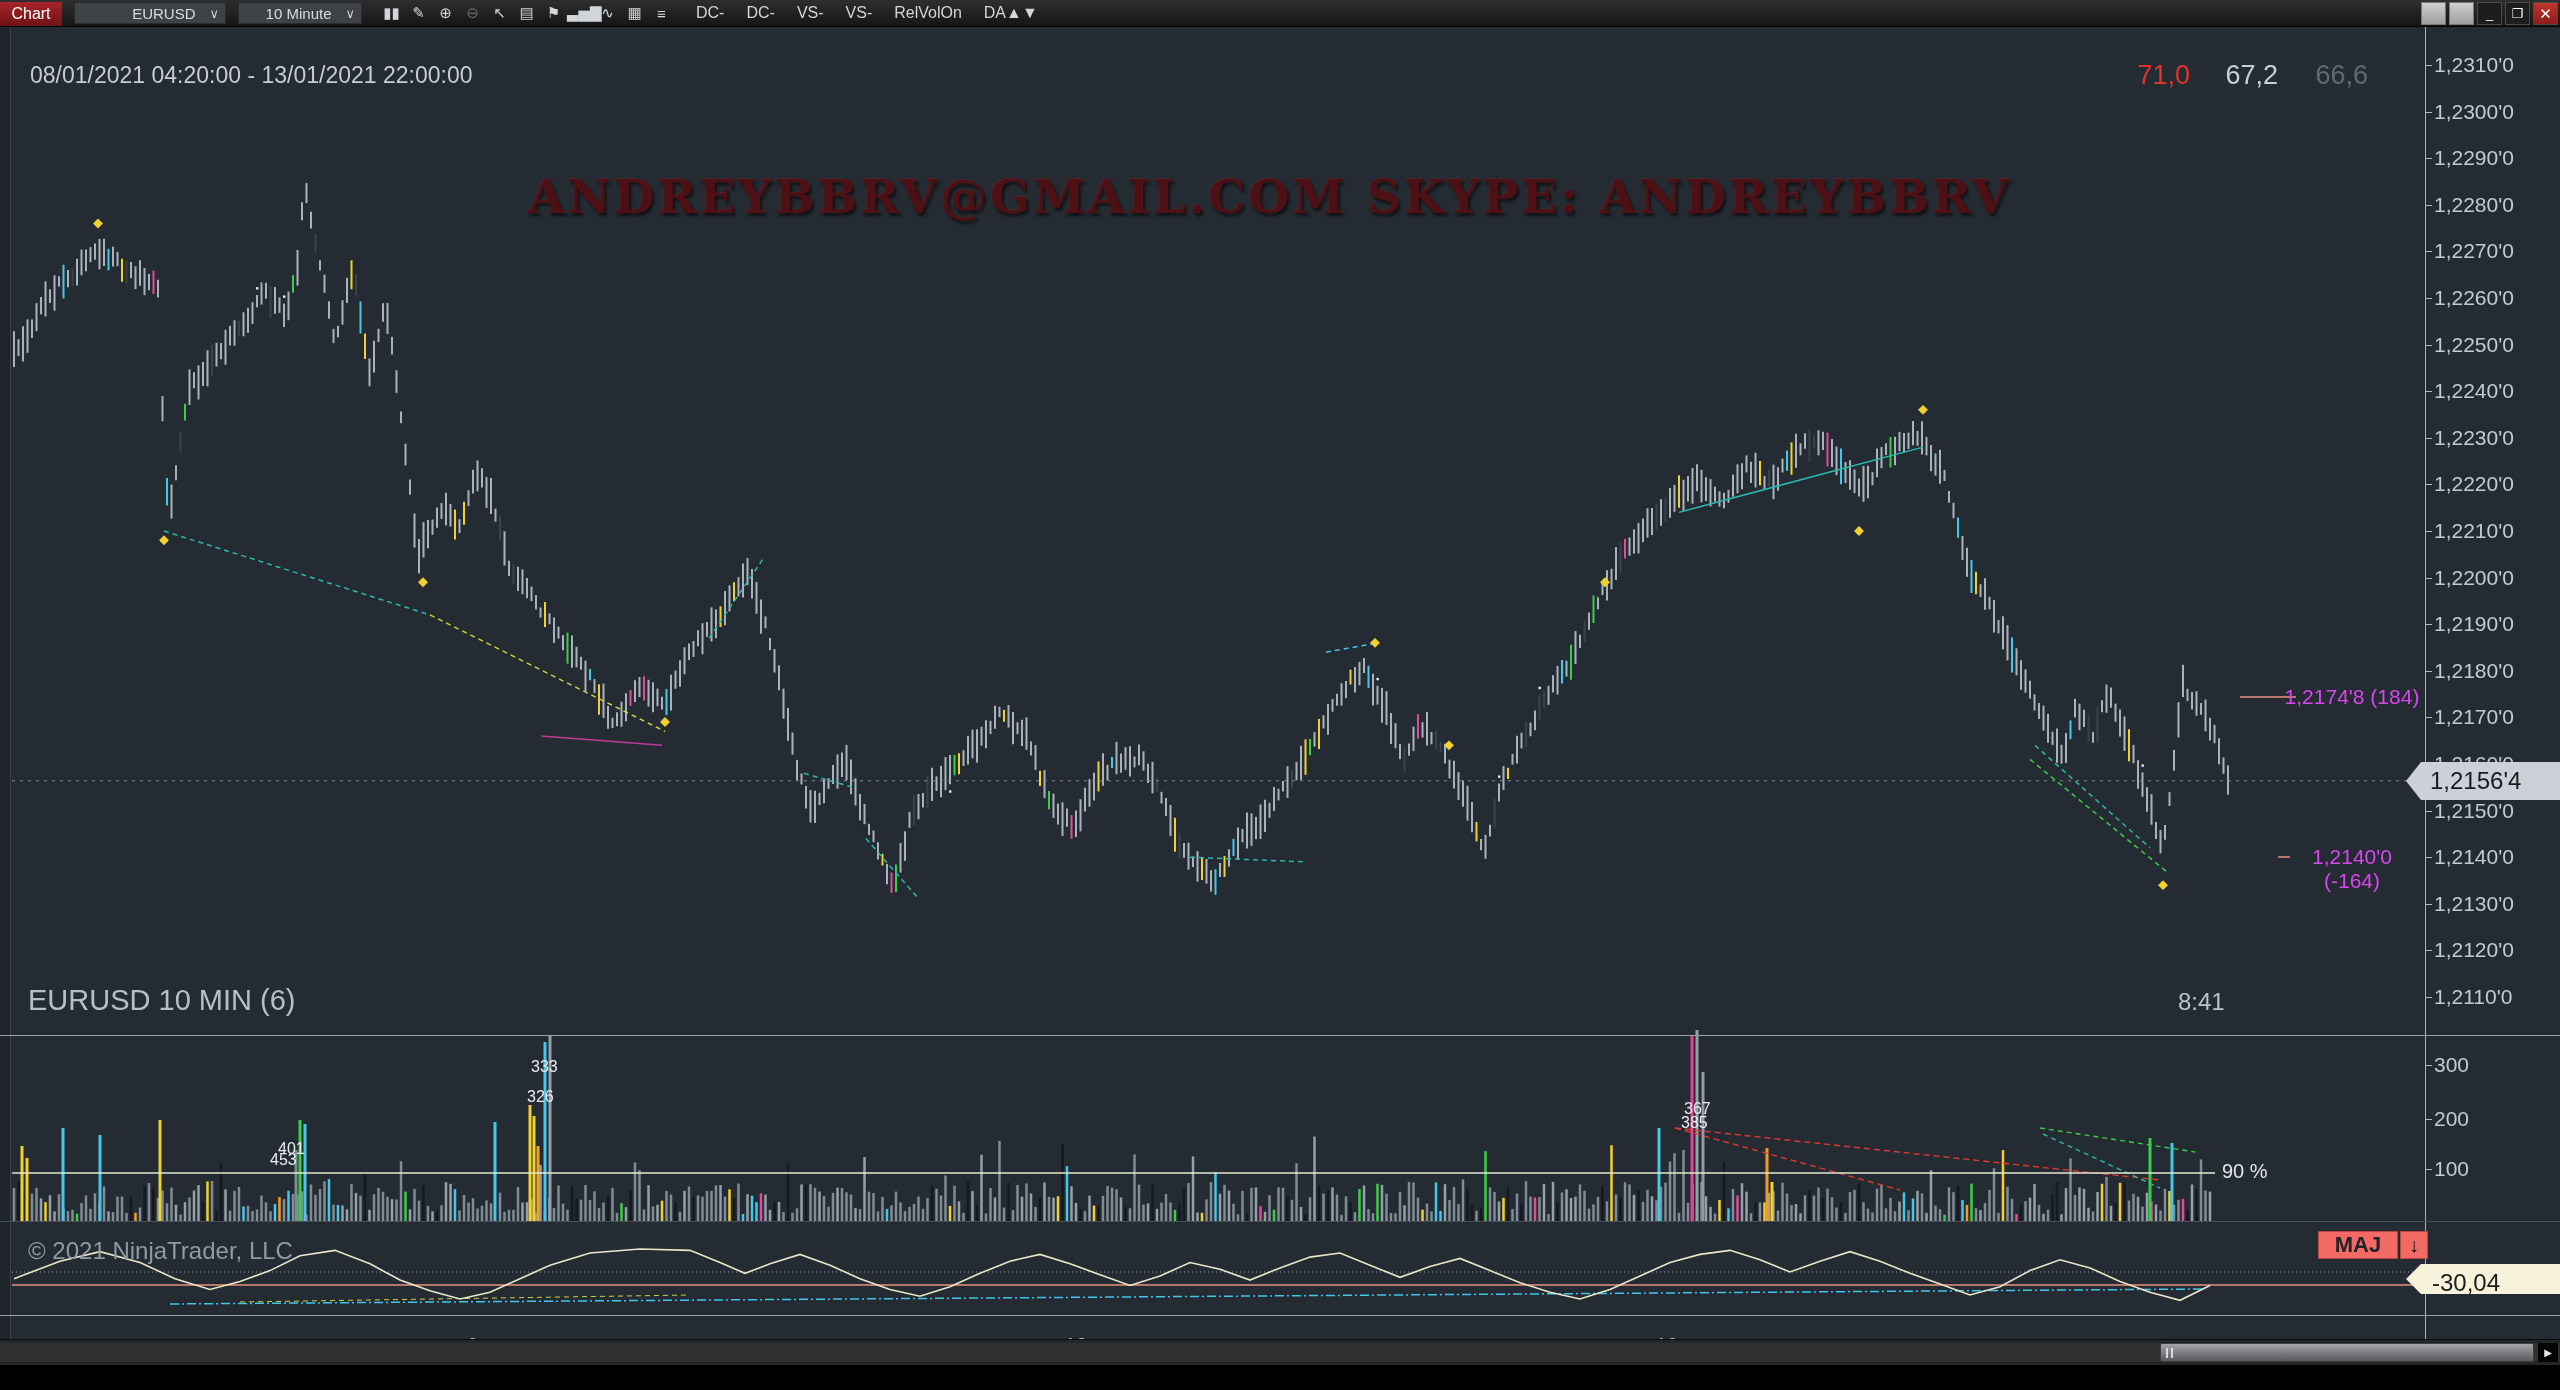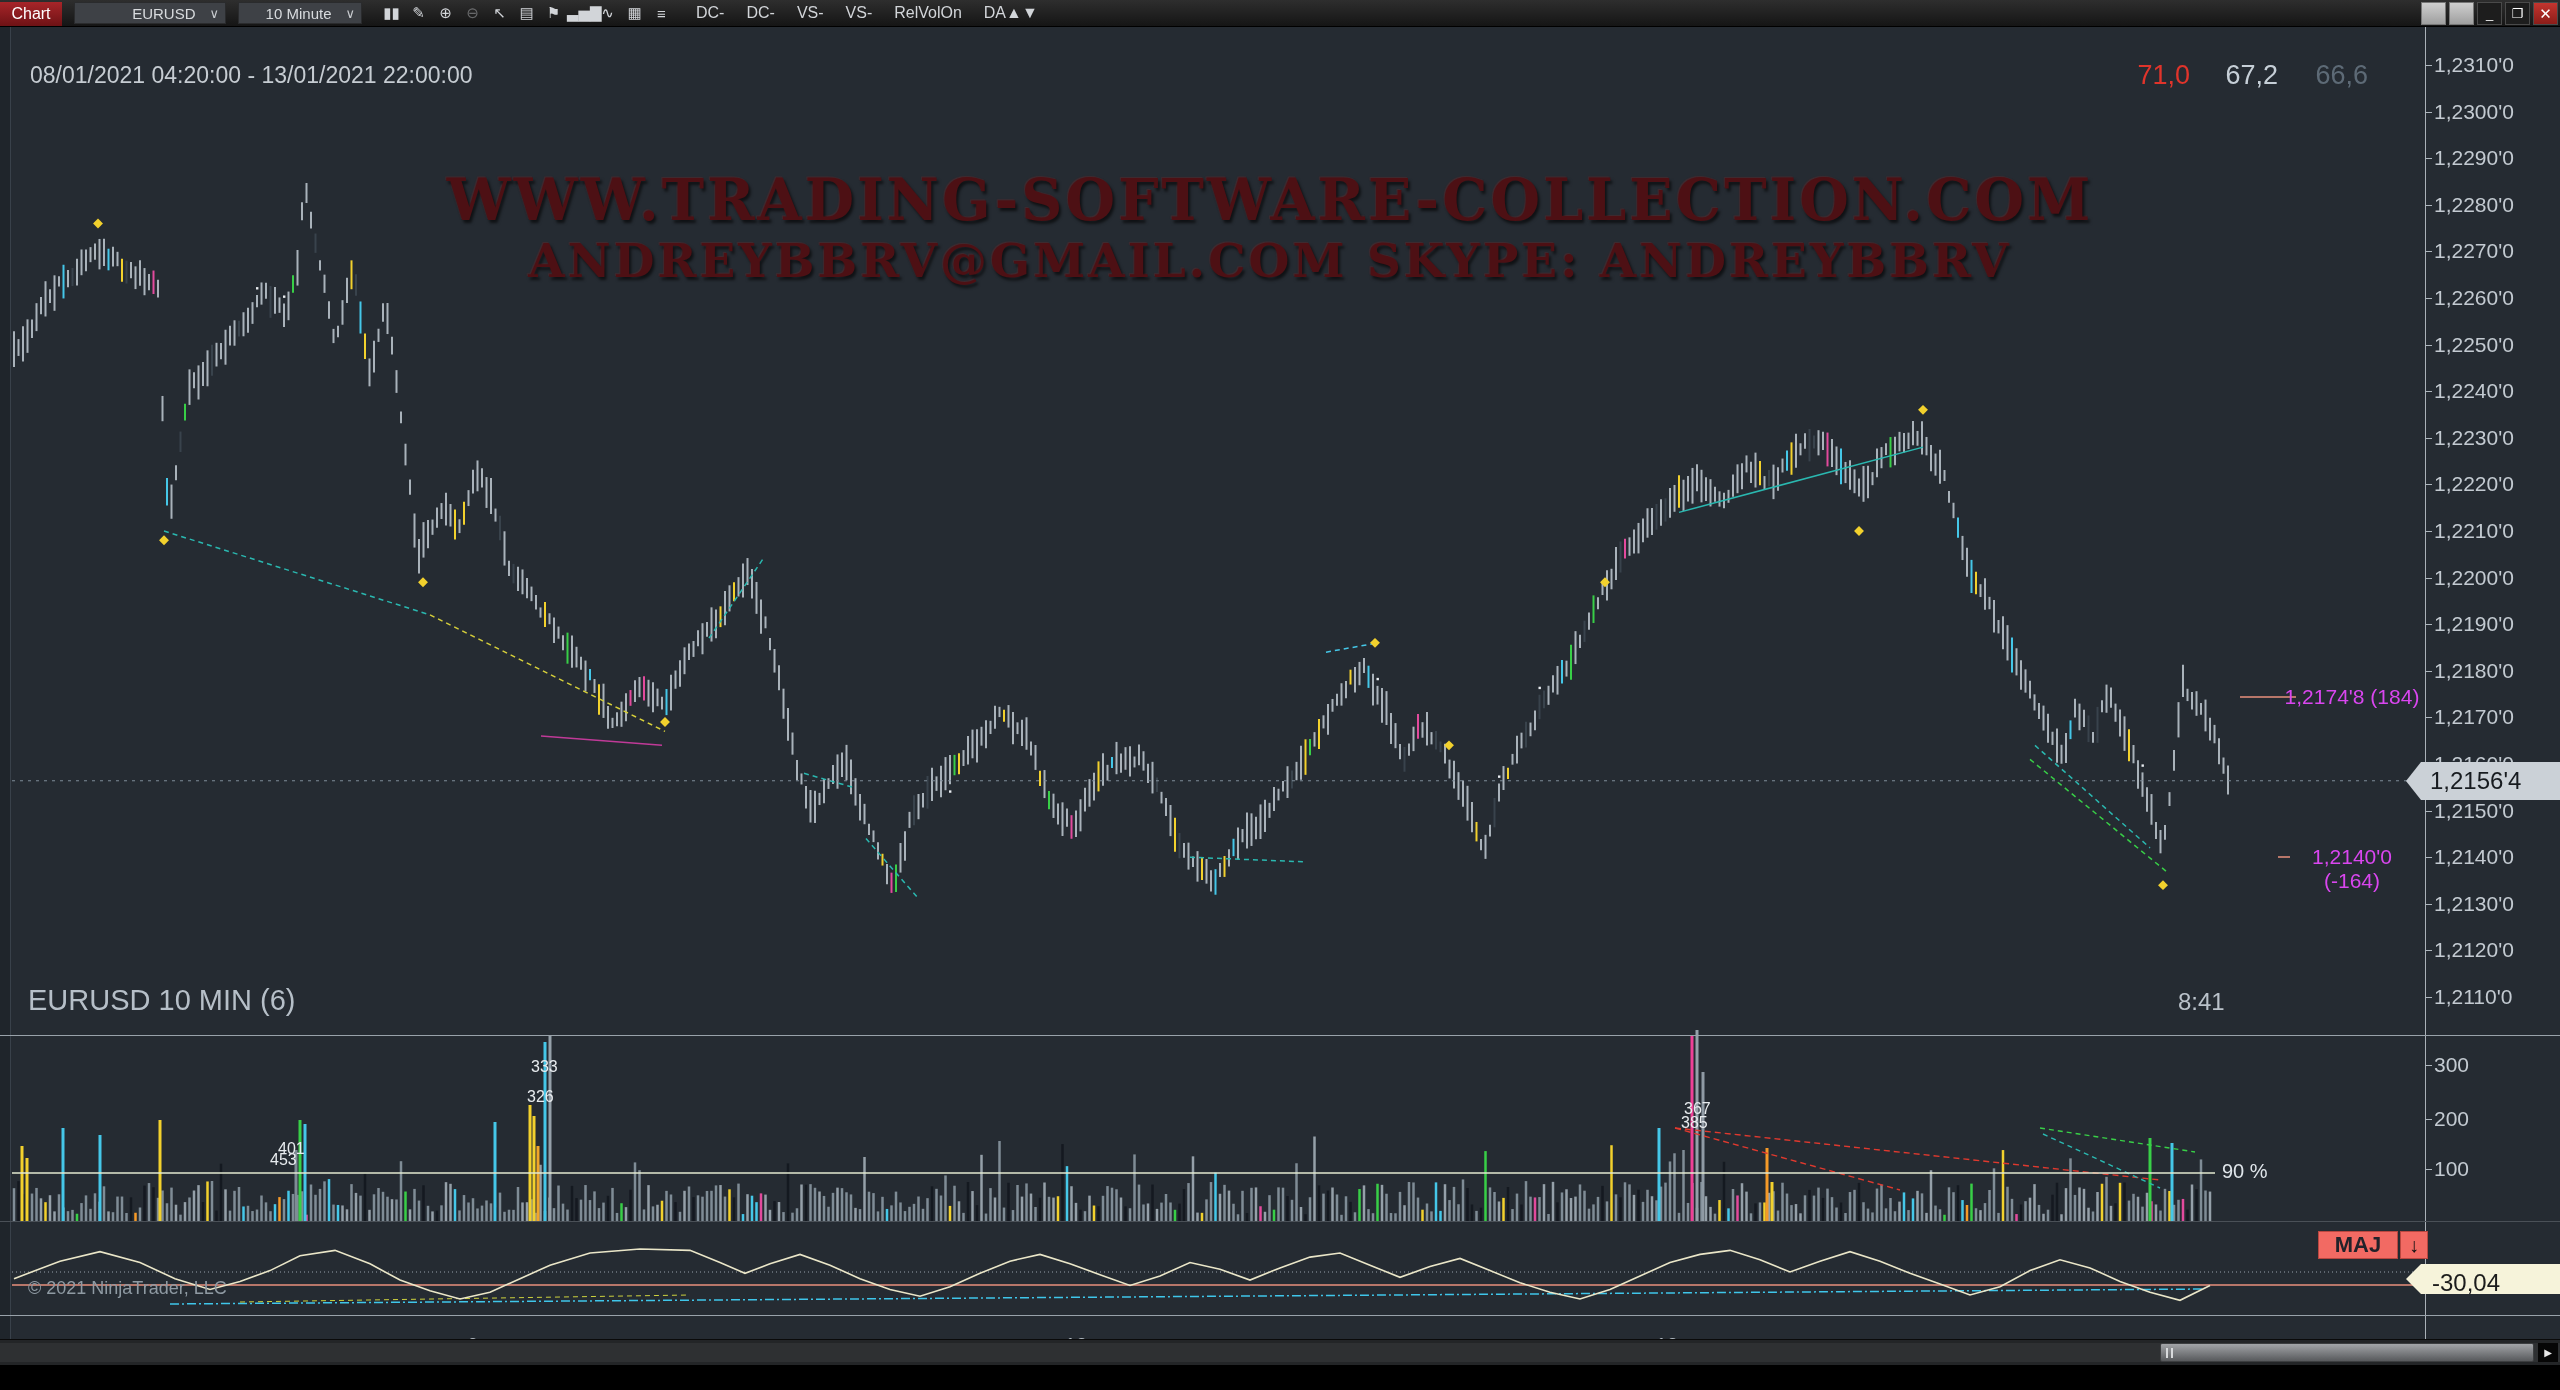--- a/index.html
+++ b/index.html
@@ -69,21 +69,21 @@
 
   #maj-badge{left:2318px;top:1205px;height:28px;display:flex;z-index:4;}
   #maj-badge .b1{width:78px;background:#f26a63;color:#22222a;font-size:22px;font-weight:bold;
      display:flex;align-items:center;justify-content:center;border:1px solid #b94740;}
   #maj-badge .b2{width:26px;background:#f26a63;color:#111;font-size:20px;font-weight:bold;
      display:flex;align-items:center;justify-content:center;border:1px solid #b94740;margin-left:2px;}
   #osc-box{left:2406px;top:1238px;width:154px;height:30px;background:#f6f3da;color:#1c1c1c;
     font-size:24px;line-height:38px;padding-left:26px;box-sizing:border-box;
     clip-path:polygon(0 50%,15px 0,100% 0,100% 100%,15px 100%);z-index:4;}
 
-  #copyright{left:28px;top:1252px;font-size:18px;color:#8f9aa3;z-index:3;}
+  #copyright{left:28px;top:1211px;font-size:24px;color:#8f9aa3;z-index:3;}
   .x-label{position:absolute;top:1308px;width:120px;text-align:center;font-size:20px;color:#aeb7bf;z-index:3;}
 
   
   #scroll-row{left:0;top:1339px;width:2560px;height:25px;background:#232527;border-top:1px solid #0a0a0a;z-index:4;}
   #scroll-track{position:absolute;left:0;top:3px;width:2560px;height:19px;background:#2e3032;}
   #scroll-thumb{position:absolute;left:2160px;top:3px;width:374px;height:19px;
     background:linear-gradient(#a3a5a8,#57595c);border:1px solid #3c3e40;border-radius:2px;box-sizing:border-box;}
   .grip{position:absolute;top:4px;width:2px;height:10px;background:#d8dadc;}
   #scroll-arrow{position:absolute;left:2538px;top:3px;width:20px;height:19px;background:#060606;
     color:#e8e8e8;font-size:10px;display:flex;align-items:center;justify-content:center;}
@@ -128,21 +128,20 @@
       <span class="wbtn">_</span>
       <span class="wbtn">❐</span>
       <span class="wbtn close">✕</span>
     </div>
 </div>
 
 <div id="chart-root">
   <div id="left-gutter" class="abs"></div>
 
   <div id="watermark" class="abs">
-    <div id="wm1">WWW.TRADING-SOFTWARE-COLLECTION.COM</div>
     <div id="wm2">ANDREYBBRV@GMAIL.COM    SKYPE: ANDREYBBRV</div>
   </div>
 
   <svg id="chart-svg" class="abs" width="2560" height="1339">
       <g>
         <line x1="14" y1="305.25305075407005" x2="14" y2="341.0552939867971" stroke="#a9b2ba" stroke-width="2"></line>
         <line x1="18.5" y1="313.10373664855933" x2="18.5" y2="329.9538619613645" stroke="#a9b2ba" stroke-width="2"></line>
         <line x1="23" y1="300.16461218735697" x2="23" y2="335.57092036149027" stroke="#a9b2ba" stroke-width="2"></line>
         <line x1="27.5" y1="293.3643239330483" x2="27.5" y2="326.8429282497597" stroke="#a9b2ba" stroke-width="2"></line>
         <line x1="32" y1="293.41742082916187" x2="32" y2="311.94468494735645" stroke="#a9b2ba" stroke-width="2"></line>

